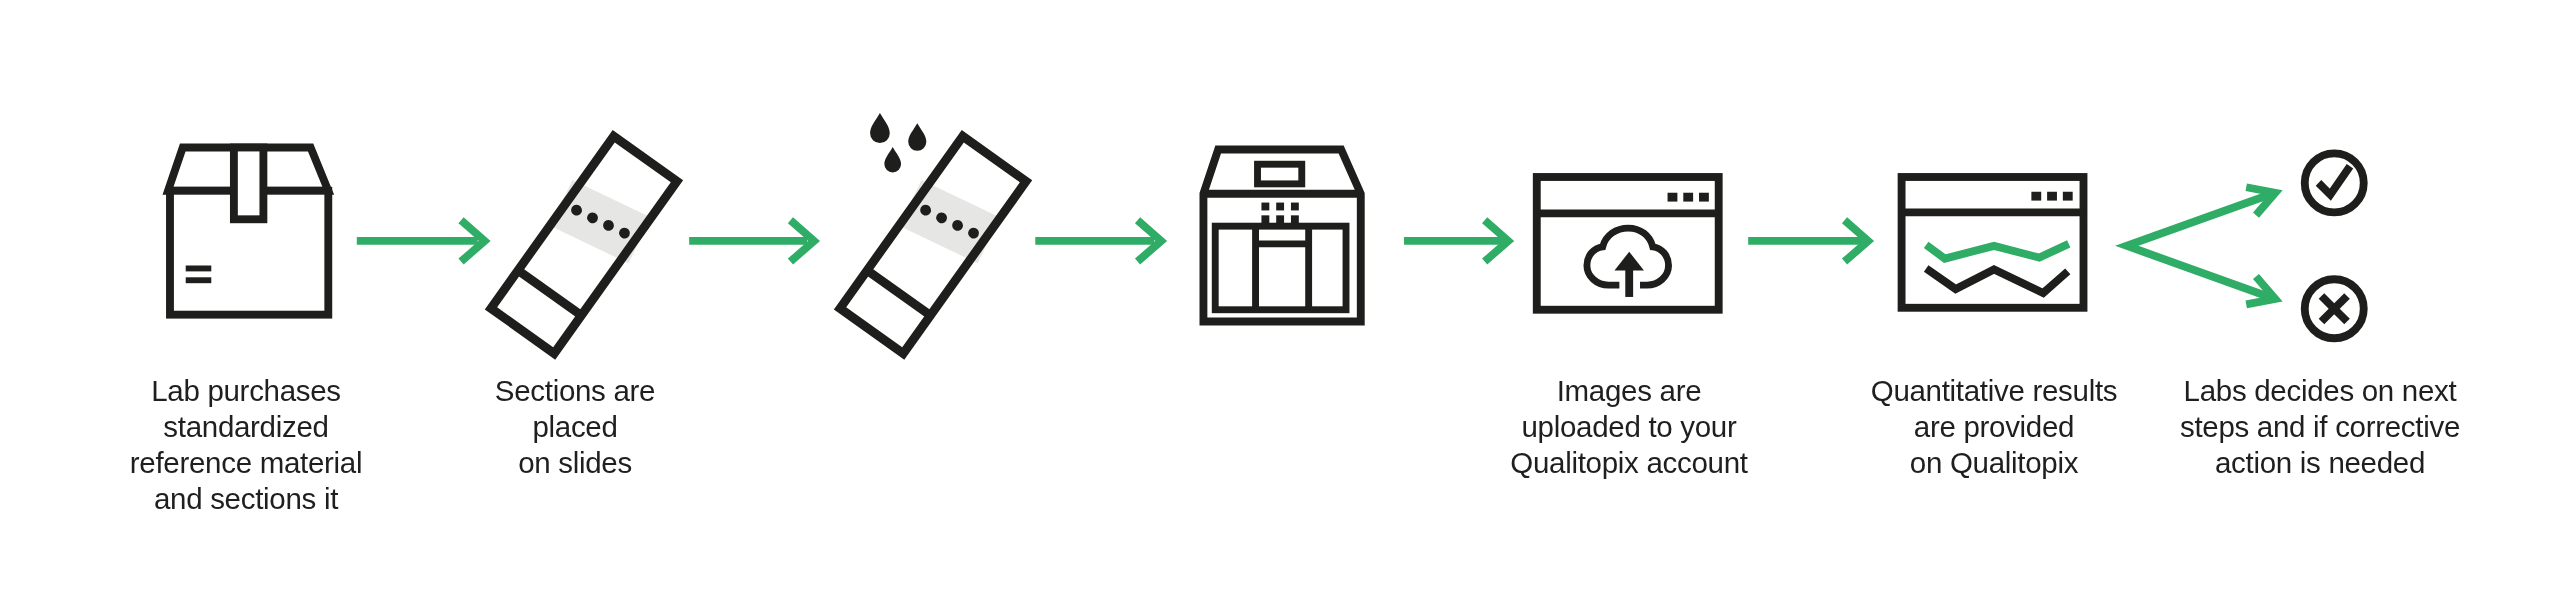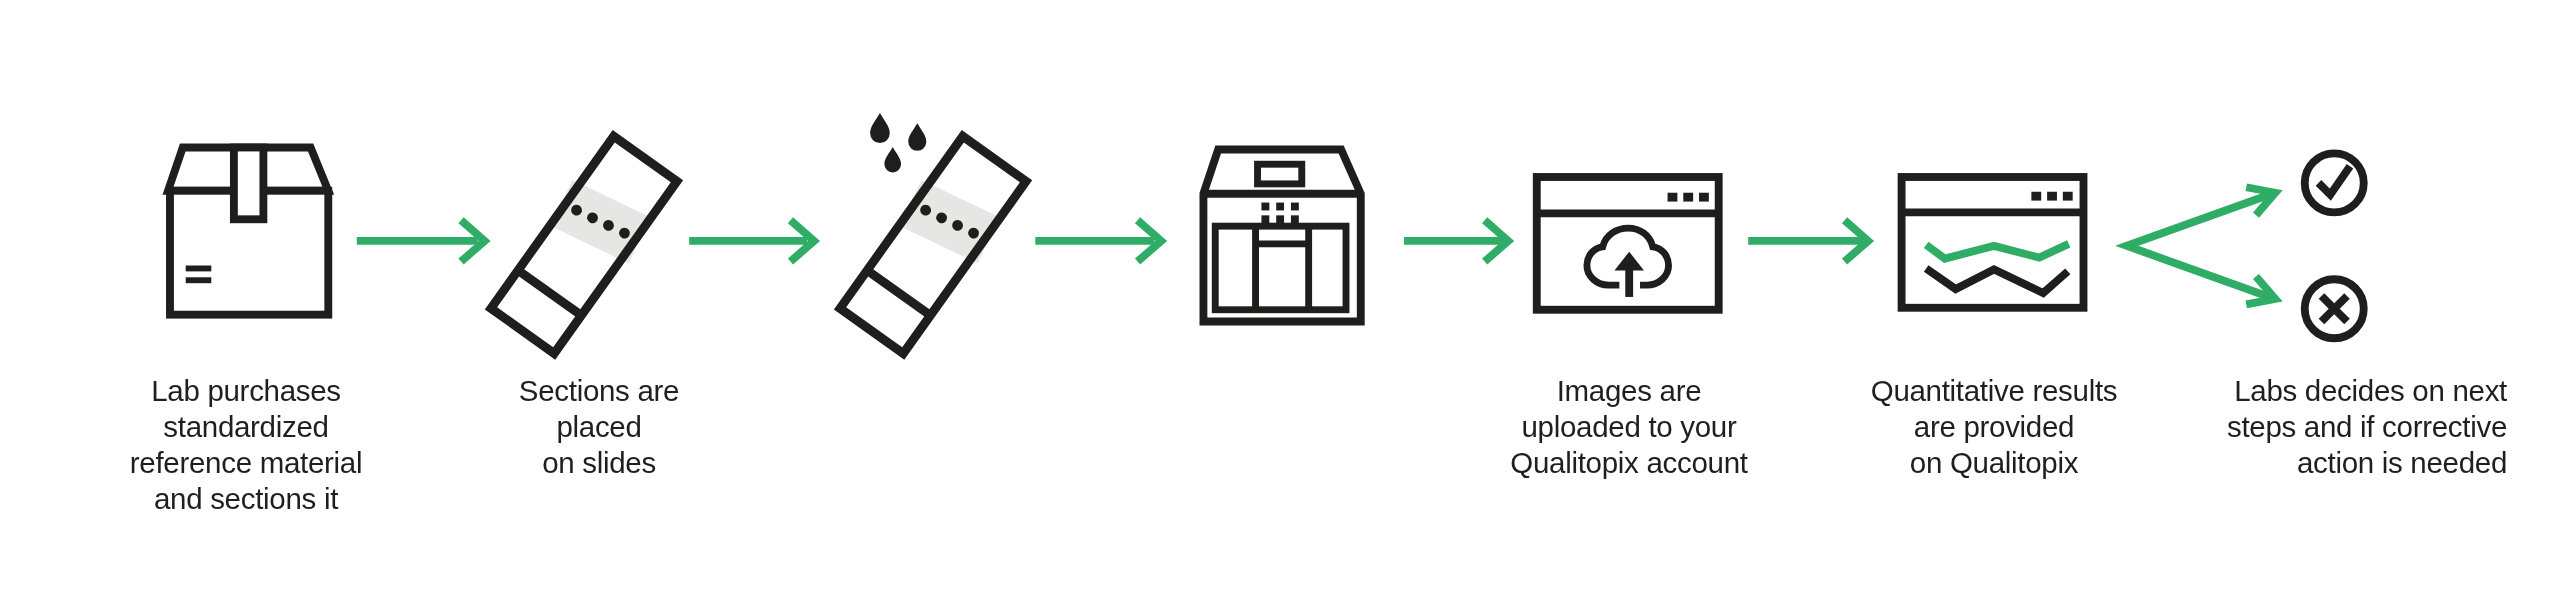--- a/index.html
+++ b/index.html
@@ -22,26 +22,26 @@
     top: 373px;
     width: 374px;
     text-align: center;
     font-size: 29.5px;
     line-height: 36px;
     letter-spacing: -0.3px;
     color: #1f1f1f;
     white-space: pre-line;
   }
   .cap1 { left: 59px;  }
-  .cap2 { left: 412px; }
+  .cap2 { left: 388px; }
   .cap3 { left: 742px; }
   .cap4 { left: 1094px; }
   .cap5 { left: 1442px; }
   .cap6 { left: 1807px; }
-  .cap7 { left: 2133px; text-align: right; }
+  .cap7 { left: 2133px; }
 </style>
 </head>
 <body>
 
 <div class="canvas">
 
   <svg class="icon-layer" viewBox="0 0 2618 599" xmlns="http://www.w3.org/2000/svg">
 
     <g fill="none" stroke="#1E1E1C" stroke-width="8">
       <polygon points="170,194 185,150 315,150 333,194" fill="#ffffff"></polygon>

